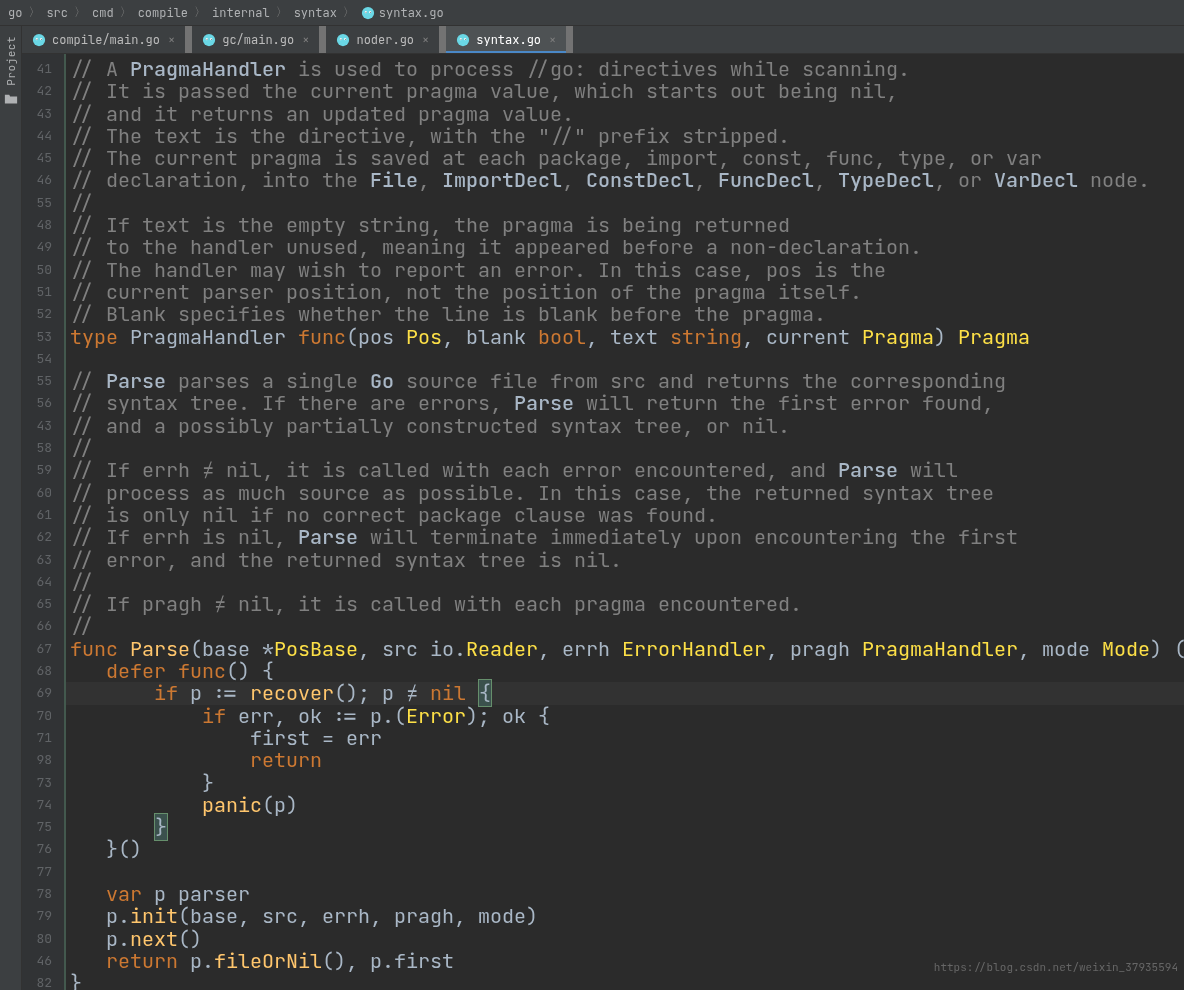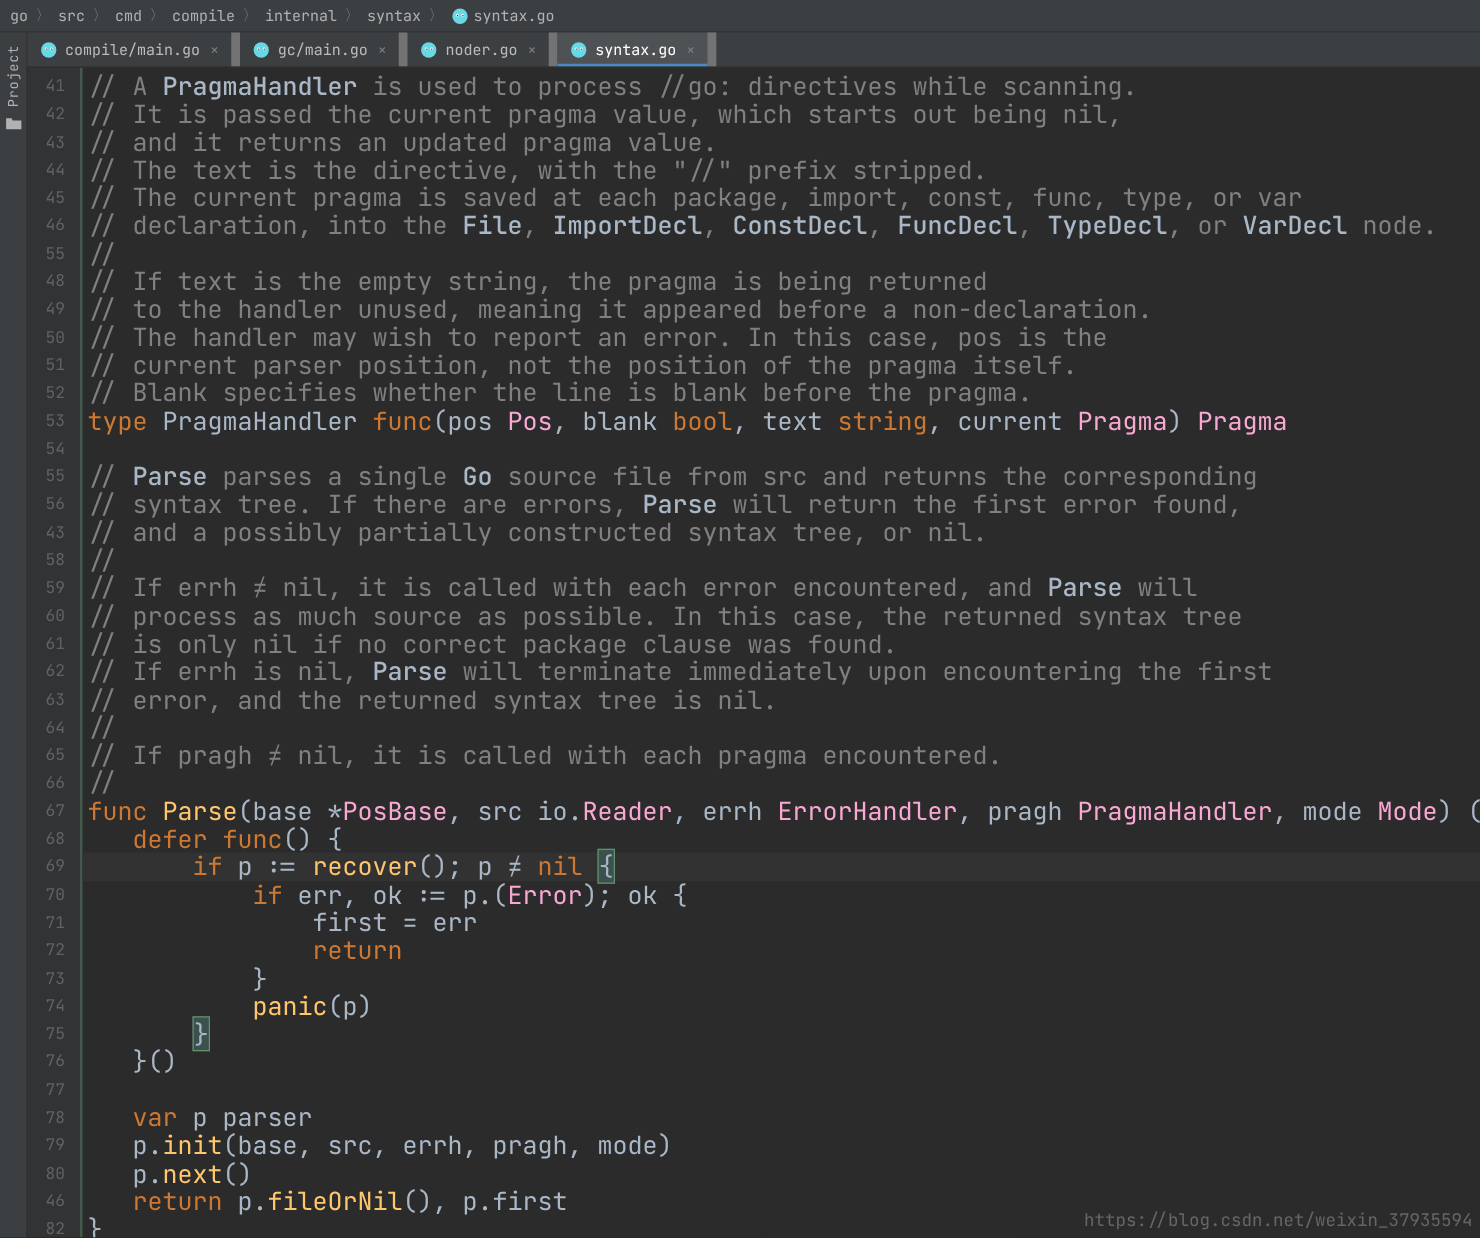--- a/index.html
+++ b/index.html
@@ -127,33 +127,33 @@
   top: 0;
   height: 100%;
   background: #4E5254;
   border-radius: 2px;
 }
 
 
 .c-comment { color: #808080; }
 .c-kw { color: #CC7832; }
 .c-func { color: #FFC66D; }
-.c-typename { color: #f9a8d4; }
+.c-typename { color: #fde047; }
 .c-ident { color: #A9B7C6; }
 .c-highlight { color: #A9B7C6; font-weight: 500; }
 @keyframes blink { 50% { border-color: transparent; } }
 .brace-hl { background: #3B514D; border: 1px solid #668F6C; }
 
 
 .watermark {
   position: absolute;
   right: 6px;
-  bottom: 4px;
+  bottom: 16px;
   color: #666;
-  font-size: 14px;
+  font-size: 11px;
 }
 </style>
 </head>
 <body>
 
 <div class="container">
 
   <div class="breadcrumb" id="breadcrumb">
       <span class="crumb">go</span>
       <span class="sep">〉</span>
@@ -263,21 +263,21 @@
             <div>62</div>
             <div>63</div>
             <div>64</div>
             <div>65</div>
             <div>66</div>
             <div>67</div>
             <div>68</div>
             <div>69</div>
             <div>70</div>
             <div>71</div>
-            <div>72</div>
+            <div>98</div>
             <div>73</div>
             <div>74</div>
             <div>75</div>
             <div>76</div>
             <div>77</div>
             <div>78</div>
             <div>79</div>
             <div>80</div>
             <div>46</div>
             <div>82</div>

